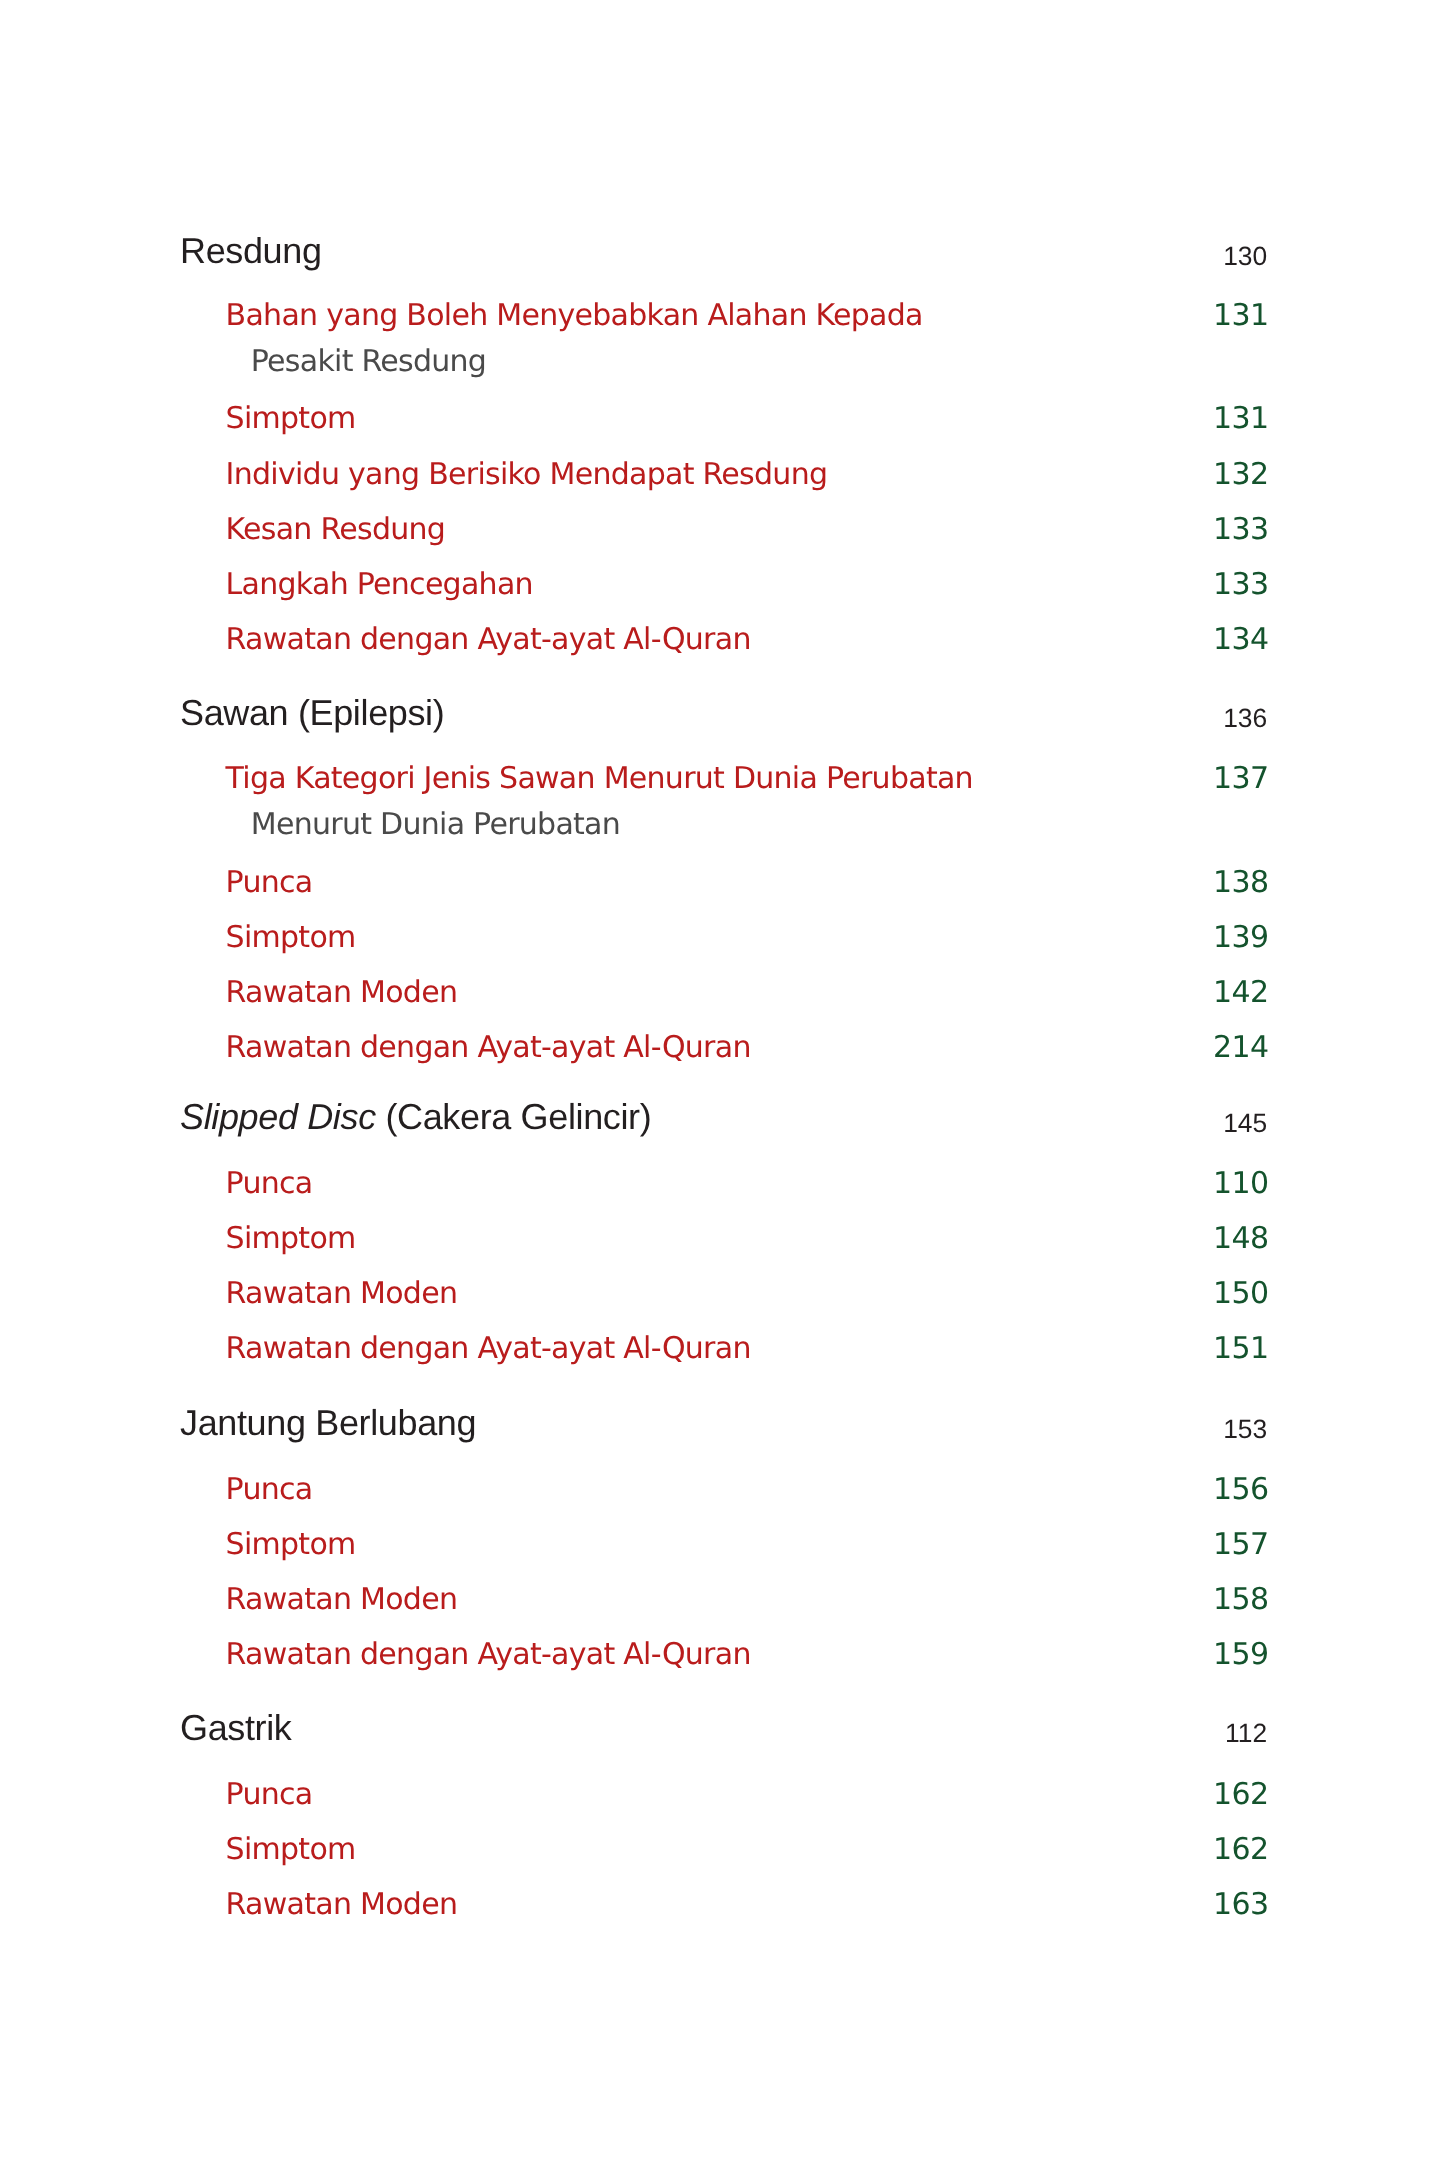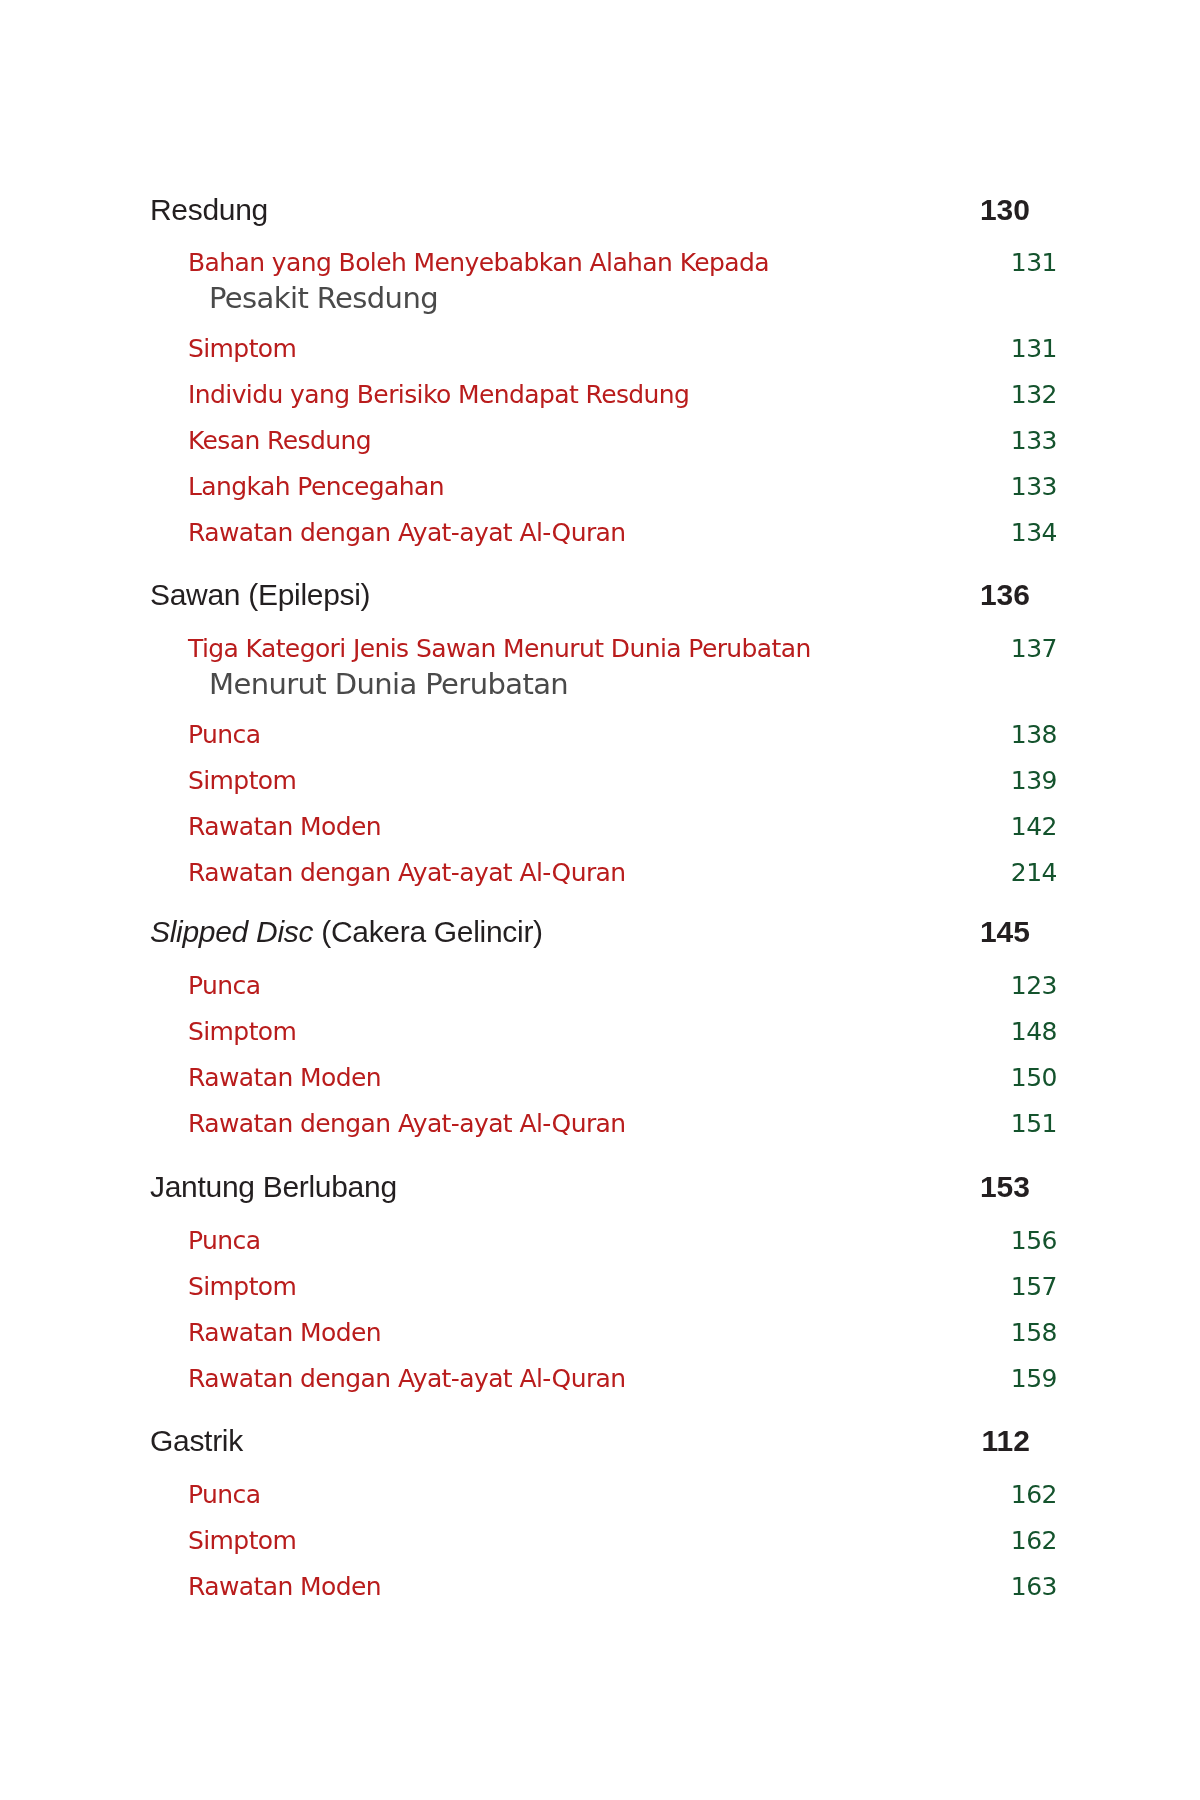--- a/index.html
+++ b/index.html
@@ -1,24 +1,24 @@
 <!DOCTYPE html>
 <html><head>
 <meta charset="utf-8">
 <style>
   html, body { margin:0; padding:0; background:#ffffff; }
   body { width:1200px; height:1800px; position:relative; overflow:hidden; }
   .page { position:absolute; left:0; top:0; width:1200px; height:1800px; background:#ffffff; }
   .row { position:absolute; left:0; width:1200px; height:0; }
   .row .t, .row .n { position:absolute; bottom:0; white-space:nowrap; line-height:1; }
   .row.h .t { left:150px; font-family:"Liberation Sans", sans-serif; font-weight:normal; font-size:30px; color:#231f20; letter-spacing:-0.3px; }
-  .row.h .n { right:170px; font-family:"Liberation Sans", sans-serif; font-weight:bold; font-size:30px; color:#231f20; }
+  .row.h .n { right:144px; font-family:"Liberation Sans", sans-serif; font-weight:normal; font-size:22px; color:#231f20; }
   .row.s .t { left:188px; font-family:"DejaVu Sans", sans-serif; font-weight:normal; font-size:25px; color:#b91c1c; letter-spacing:-0.6px; }
   .row.s .n { right:143px; font-family:"DejaVu Sans", sans-serif; font-size:25px; color:#14532d; letter-spacing:-0.5px; }
-  .row.c .t { left:209px; font-family:"DejaVu Sans", sans-serif; font-size:29px; color:#4a4a4a; letter-spacing:-0.6px; }
+  .row.c .t { left:209px; font-family:"DejaVu Sans", sans-serif; font-size:25px; color:#4a4a4a; letter-spacing:-0.6px; }
   .it { font-style:italic; }
 </style>
 </head>
 <body>
 
 <div class="page">
 
   <div class="row h" style="top:225px">
     <span class="t">Resdung</span>
     <span class="n">130</span>
@@ -78,21 +78,21 @@
     <span class="t">Rawatan dengan Ayat-ayat Al-Quran</span>
     <span class="n">214</span>
   </div>
 
   <div class="row h" style="top:947px">
     <span class="t"><span class="it">Slipped Disc</span><span style="white-space:pre"> (Cakera Gelincir)</span></span>
     <span class="n">145</span>
   </div>
   <div class="row s" style="top:998px">
     <span class="t">Punca</span>
-    <span class="n">123</span>
+    <span class="n">110</span>
   </div>
   <div class="row s" style="top:1044px">
     <span class="t">Simptom</span>
     <span class="n">148</span>
   </div>
   <div class="row s" style="top:1090px">
     <span class="t">Rawatan Moden</span>
     <span class="n">150</span>
   </div>
   <div class="row s" style="top:1136px">

